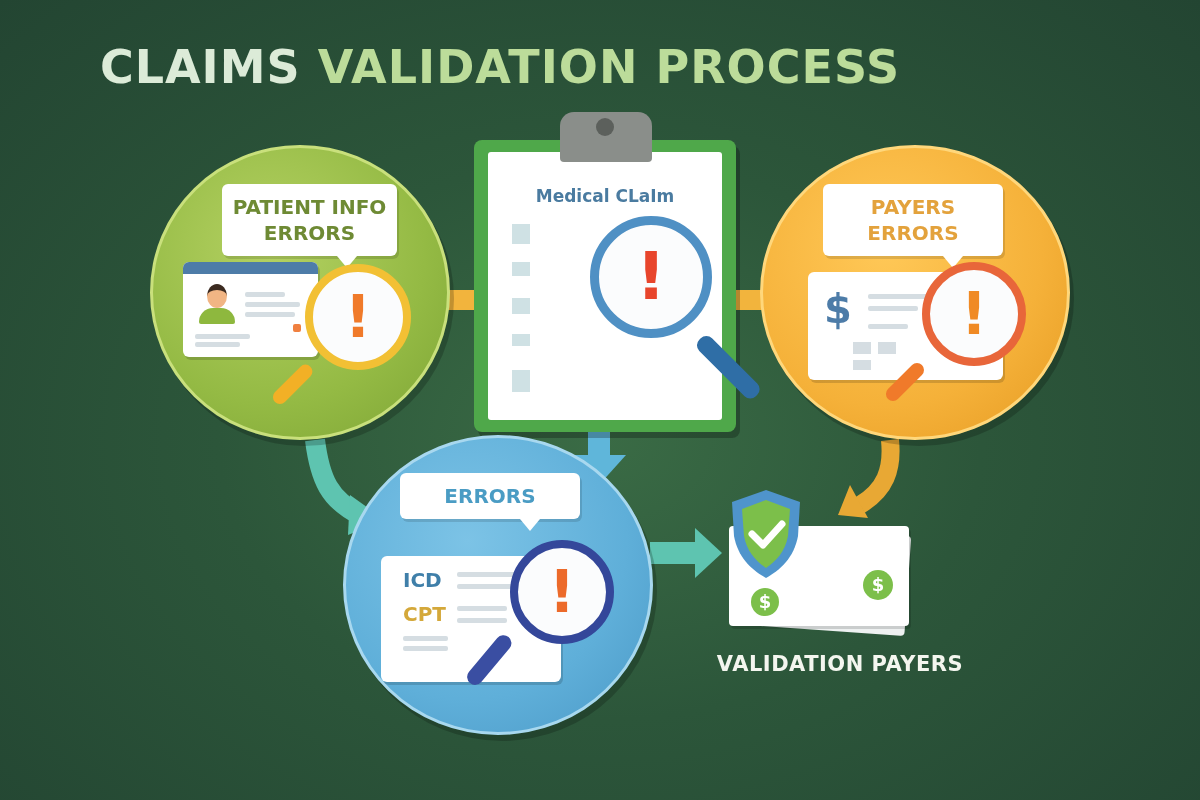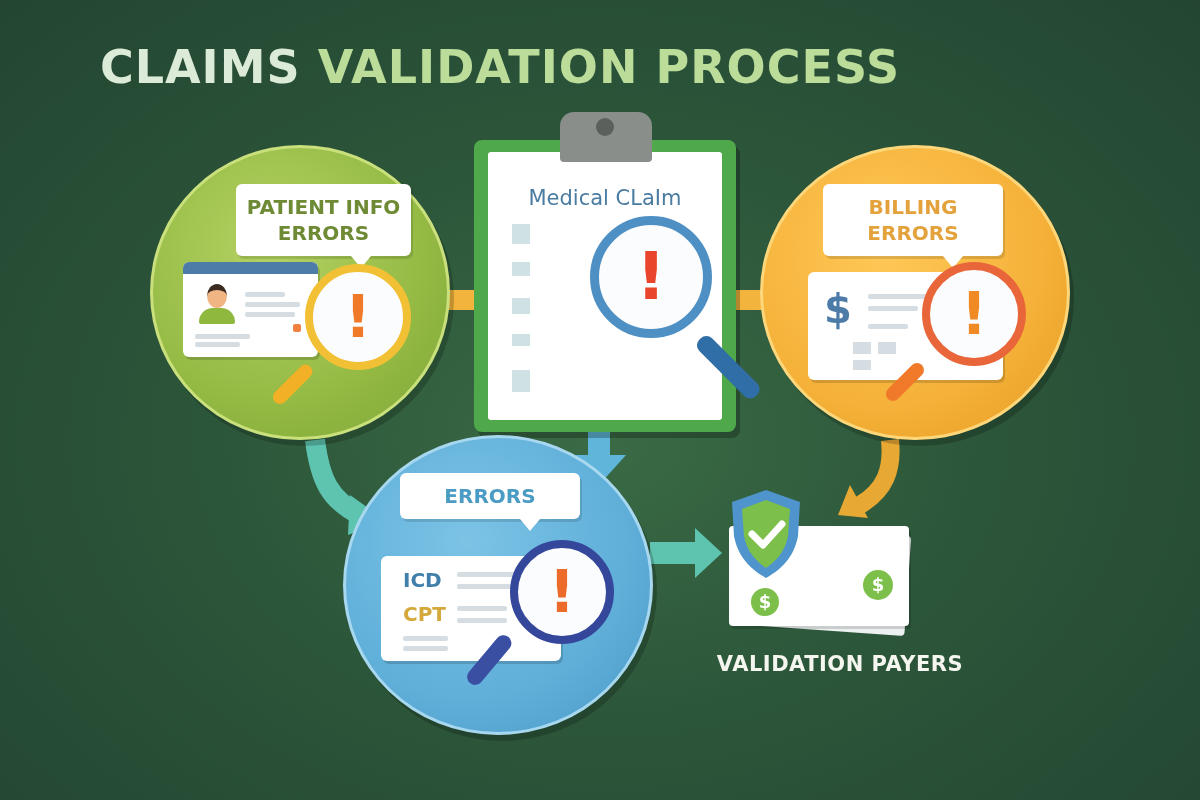--- a/index.html
+++ b/index.html
@@ -32,21 +32,21 @@
   .label-box {
     position:absolute; background:#ffffff; border-radius:6px;
     font-weight:bold; font-size:20px; text-align:center; line-height:26px;
     padding:10px 8px; box-shadow: 2px 3px 0 rgba(0,0,0,0.12);
   }
   .label-box::after {
     content:""; position:absolute; bottom:-12px; right:40px;
     border-left:10px solid transparent; border-right:10px solid transparent;
     border-top:12px solid #ffffff;
   }
-  .lb-green { left:222px; top:184px; width:175px; color:#6e8a34;margin-left:14px; }
+  .lb-green { left:222px; top:184px; width:175px; color:#6e8a34; }
   .lb-orange { left:823px; top:184px; width:180px; color:#e3a23c; }
   .lb-blue { left:400px; top:473px; width:180px; color:#4a9cc4; }
 
   .card {
     position:absolute; background:#fff; border-radius:6px;
     box-shadow: 2px 3px 0 rgba(0,0,0,0.15);
   }
   .card .line { position:absolute; height:5px; background:#d5dde2; border-radius:2px; }
 
   .clipboard {
@@ -60,21 +60,21 @@
   .clip-top {
     position:absolute; left:560px; top:112px; width:92px; height:50px;
     background:#8a8e8a; border-radius:14px 14px 4px 4px;
   }
   .clip-top::before {
     content:""; position:absolute; left:36px; top:6px; width:18px; height:18px;
     background:#5c605c; border-radius:50%;
   }
   .doc-title {
     position:absolute; left:488px; top:186px; width:234px; text-align:center;
-    color:#4a7ba0; font-size:21px; font-weight:normal;
+    color:#4a7ba0; font-size:17px; font-weight:bold;
   }
 
   .mag {
     position:absolute; border-radius:50%; background:#fbfcfd;
     display:flex; align-items:center; justify-content:center;
     font-weight:bold;
   }
   .mag .excl { font-size:58px; line-height:1; }
   .handle { position:absolute; border-radius:8px; transform-origin:left center; }
 
@@ -156,42 +156,42 @@
 </div>
 <div class="clip-top"></div>
 <div class="doc-title">Medical CLaIm</div>
 <div class="mag" style="left:590px;top:216px;width:122px;height:122px;border:9px solid #4f90c4;">
   <span class="excl" style="color:#e8452c;font-size:66px;">!</span>
 </div>
 <div class="handle" style="left:700px;top:330px;width:80px;height:18px;background:#2f6ea6;transform:rotate(45deg);"></div>
 
 <div class="circle c-orange"></div>
 <div class="label-box lb-orange">
-  <div>BILLING</div>
+  <div>PAYERS</div>
   <div>ERRORS</div>
 </div>
 <div class="card" style="left:808px;top:272px;width:195px;height:108px;">
   <span style="position:absolute;left:16px;top:14px;font-size:40px;font-weight:bold;color:#4d7ca8;">$</span>
   <div class="line" style="left:60px;top:22px;width:60px;"></div>
   <div class="line" style="left:60px;top:34px;width:50px;"></div>
   <div class="line" style="left:60px;top:52px;width:40px;"></div>
   <div style="position:absolute;left:45px;top:70px;width:18px;height:12px;background:#d5dde2;"></div>
   <div style="position:absolute;left:70px;top:70px;width:18px;height:12px;background:#d5dde2;"></div>
   <div style="position:absolute;left:45px;top:88px;width:18px;height:10px;background:#d5dde2;"></div>
 </div>
 <div class="mag" style="left:922px;top:262px;width:104px;height:104px;border:8px solid #e8663a;">
   <span class="excl" style="color:#f08a24;">!</span>
 </div>
 <div class="handle" style="left:888px;top:392px;width:48px;height:14px;background:#f07a2a;transform:rotate(-45deg);"></div>
 
 <div class="circle c-blue"></div>
 <div class="label-box lb-blue">
   <div>ERRORS</div>
 </div>
-<div class="card" style="left:381px;top:556px;width:180px;height:105px;">
+<div class="card" style="left:381px;top:556px;width:180px;height:126px;">
   <span style="position:absolute;left:22px;top:12px;font-size:20px;font-weight:bold;color:#3f7fa9;">ICD</span>
   <span style="position:absolute;left:22px;top:46px;font-size:20px;font-weight:bold;color:#d4a83a;">CPT</span>
   <div class="line" style="left:76px;top:16px;width:60px;"></div>
   <div class="line" style="left:76px;top:28px;width:60px;"></div>
   <div class="line" style="left:76px;top:50px;width:50px;"></div>
   <div class="line" style="left:76px;top:62px;width:50px;"></div>
   <div class="line" style="left:22px;top:80px;width:45px;"></div>
   <div class="line" style="left:22px;top:90px;width:45px;"></div>
 </div>
 <div class="mag" style="left:510px;top:540px;width:104px;height:104px;border:8px solid #34479a;">

